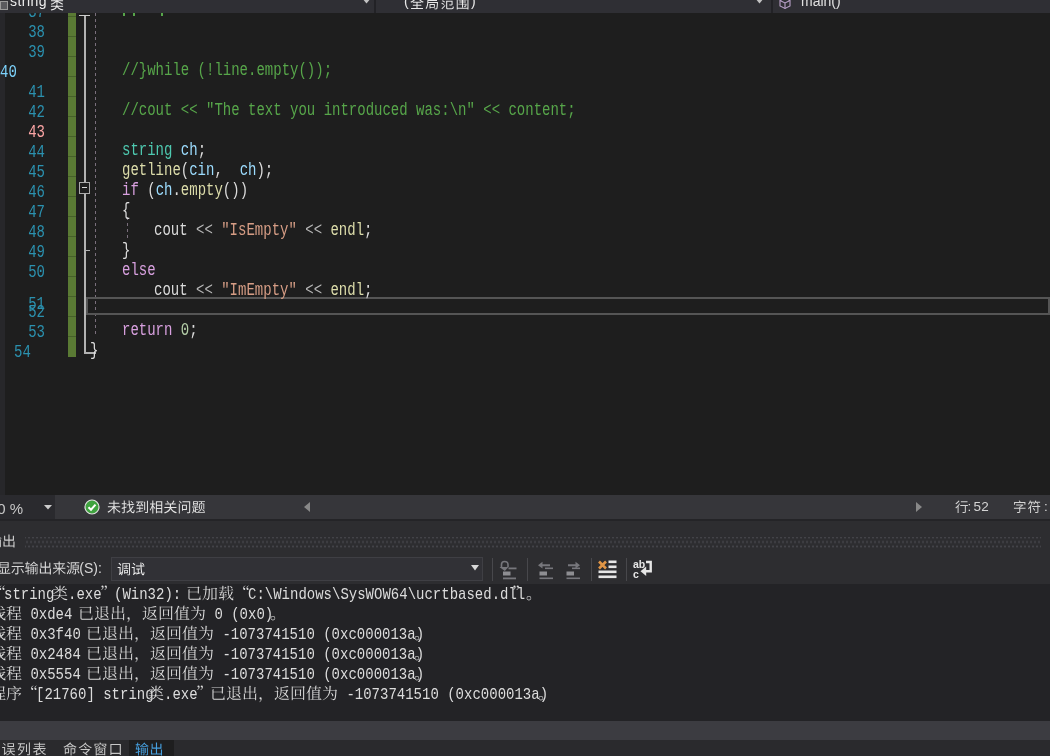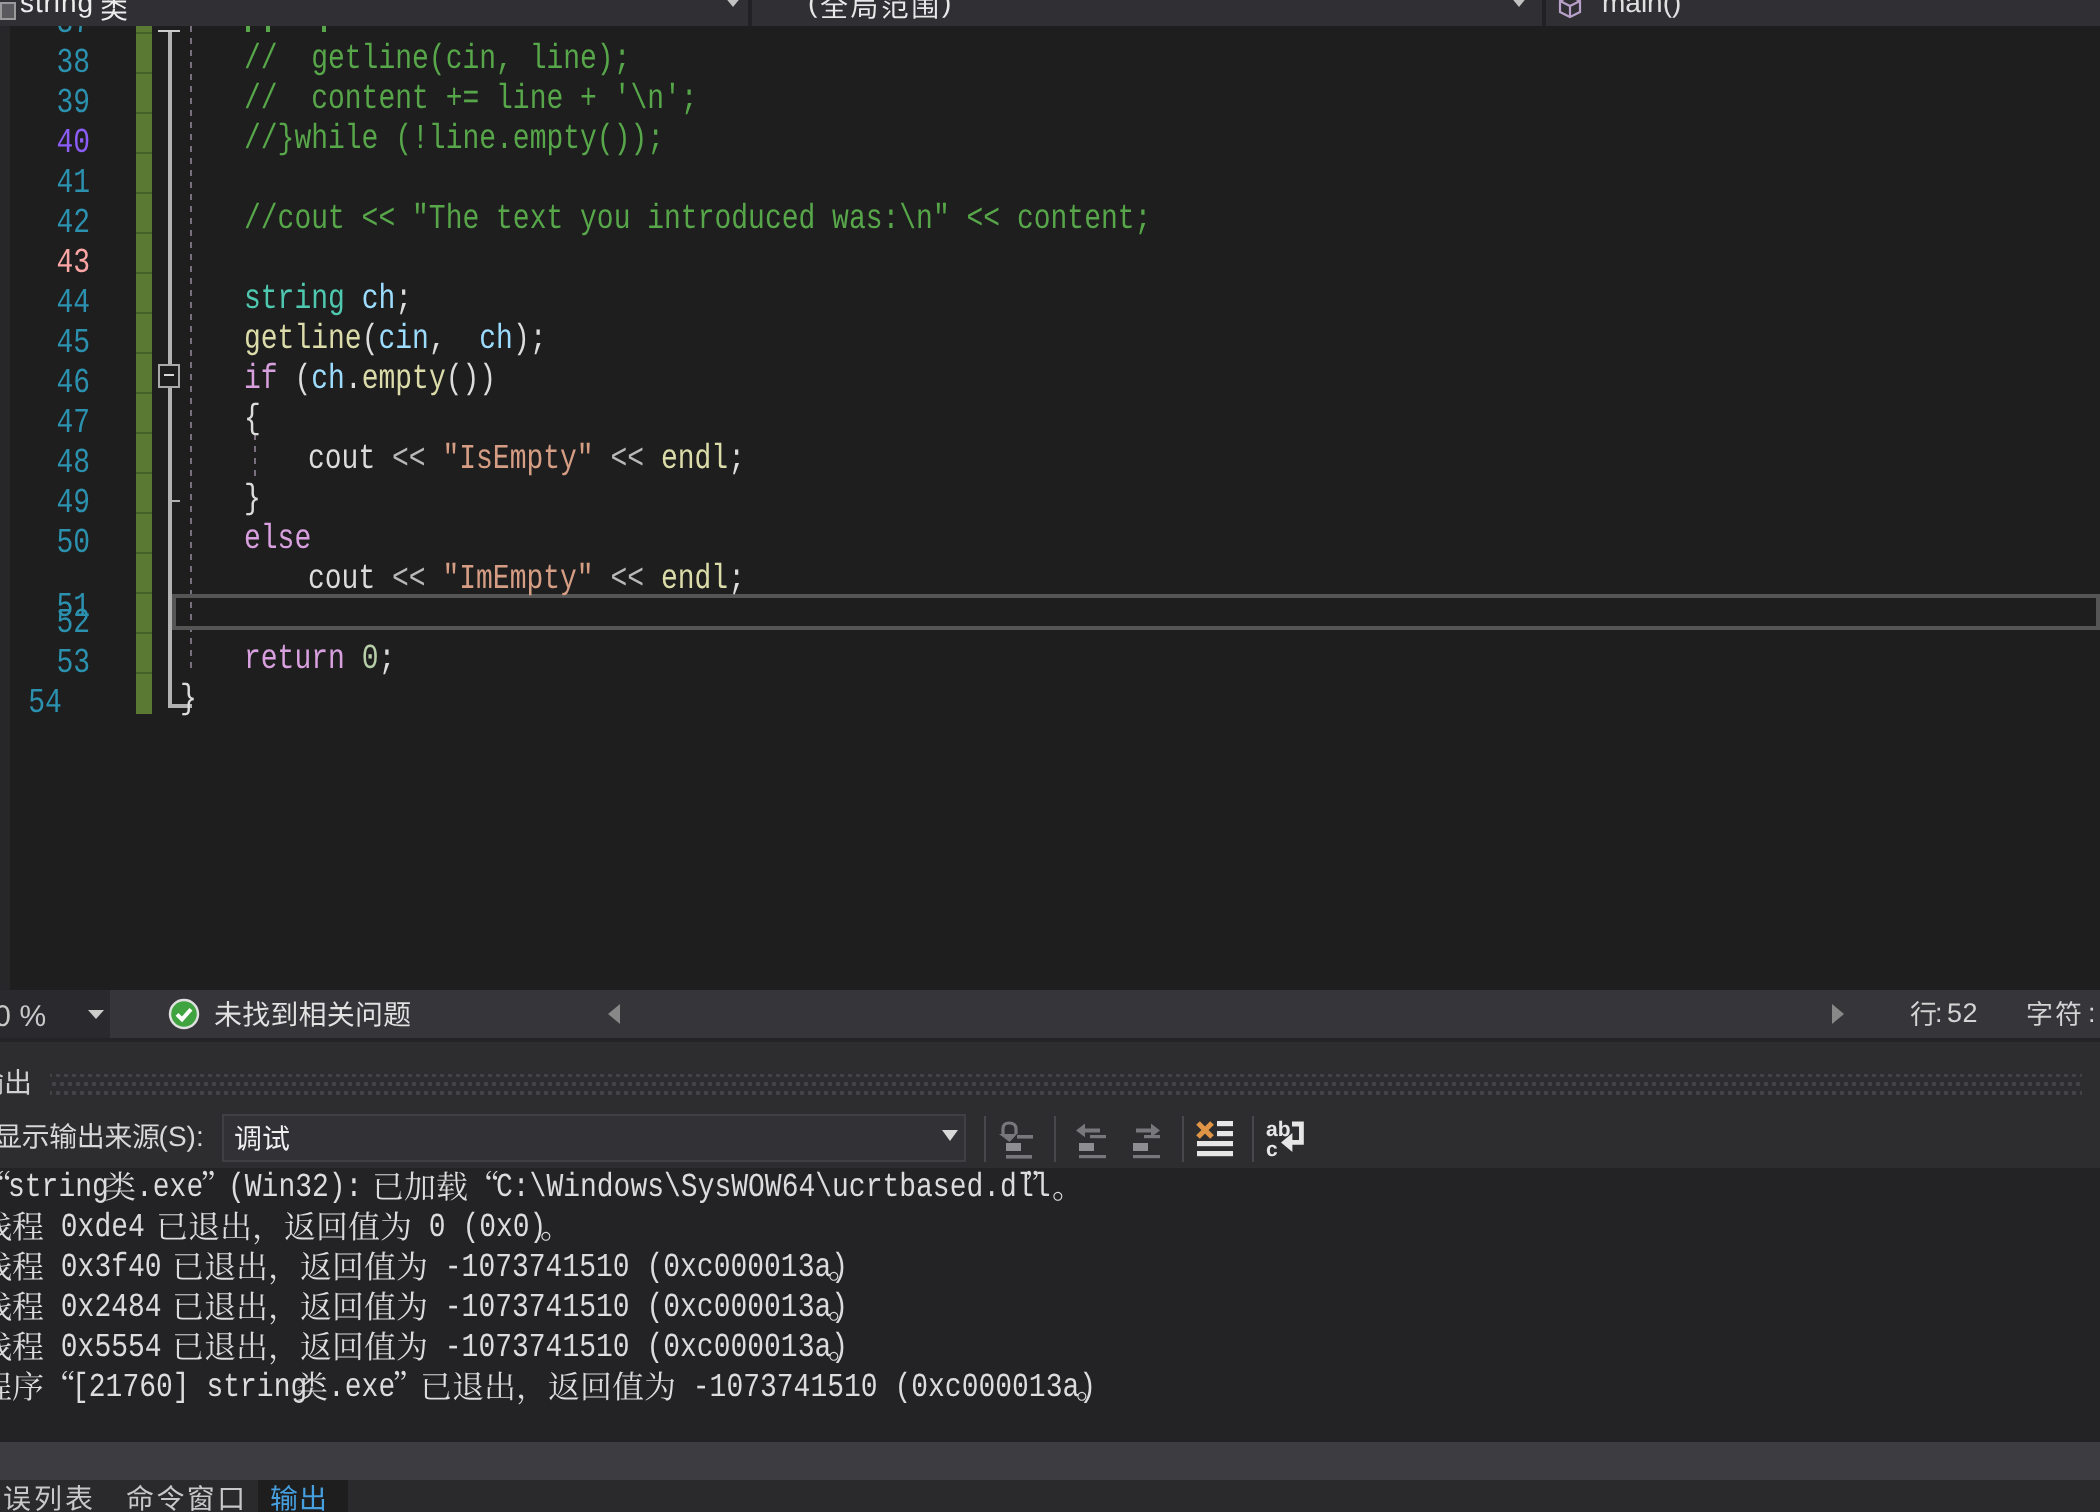--- a/index.html
+++ b/index.html
@@ -58,21 +58,21 @@
 <div class="abs" style="left:68px;top:203px;width:8px;height:1px;background:#46602a"></div>
 <div class="abs" style="left:68px;top:223px;width:8px;height:1px;background:#46602a"></div>
 <div class="abs" style="left:68px;top:243px;width:8px;height:1px;background:#46602a"></div>
 <div class="abs" style="left:68px;top:263px;width:8px;height:1px;background:#46602a"></div>
 <div class="abs" style="left:68px;top:283px;width:8px;height:1px;background:#46602a"></div>
 <div class="abs" style="left:68px;top:303px;width:8px;height:1px;background:#46602a"></div>
 <div class="abs" style="left:68px;top:323px;width:8px;height:1px;background:#46602a"></div>
 <div class="mono abs" style="left:0px;top:-10.5px;width:45px;text-align:right;color:#2b91af"><span class="sy" style="transform-origin:100% 13.54px">37</span></div>
 <div class="mono abs" style="left:0px;top:9.5px;width:45px;text-align:right;color:#2b91af"><span class="sy" style="transform-origin:100% 13.54px">38</span></div>
 <div class="mono abs" style="left:0px;top:29.5px;width:45px;text-align:right;color:#2b91af"><span class="sy" style="transform-origin:100% 13.54px">39</span></div>
-<div class="mono abs" style="left:0px;top:49.5px;width:45px;text-align:right;color:#8b5cf6"><span class="sy" style="transform-origin:100% 13.54px">40</span></div>
+<div class="mono abs" style="left:0px;top:49.5px;width:45px;text-align:left;color:#7dd3fc"><span class="sy" style="transform-origin:100% 13.54px">40</span></div>
 <div class="mono abs" style="left:0px;top:69.5px;width:45px;text-align:right;color:#2b91af"><span class="sy" style="transform-origin:100% 13.54px">41</span></div>
 <div class="mono abs" style="left:0px;top:89.5px;width:45px;text-align:right;color:#2b91af"><span class="sy" style="transform-origin:100% 13.54px">42</span></div>
 <div class="mono abs" style="left:0px;top:109.5px;width:45px;text-align:right;color:#fca5a5"><span class="sy" style="transform-origin:100% 13.54px">43</span></div>
 <div class="mono abs" style="left:0px;top:129.5px;width:45px;text-align:right;color:#2b91af"><span class="sy" style="transform-origin:100% 13.54px">44</span></div>
 <div class="mono abs" style="left:0px;top:149.5px;width:45px;text-align:right;color:#2b91af"><span class="sy" style="transform-origin:100% 13.54px">45</span></div>
 <div class="mono abs" style="left:0px;top:169.5px;width:45px;text-align:right;color:#2b91af"><span class="sy" style="transform-origin:100% 13.54px">46</span></div>
 <div class="mono abs" style="left:0px;top:189.5px;width:45px;text-align:right;color:#2b91af"><span class="sy" style="transform-origin:100% 13.54px">47</span></div>
 <div class="mono abs" style="left:0px;top:209.5px;width:45px;text-align:right;color:#2b91af"><span class="sy" style="transform-origin:100% 13.54px">48</span></div>
 <div class="mono abs" style="left:0px;top:229.5px;width:45px;text-align:right;color:#2b91af"><span class="sy" style="transform-origin:100% 13.54px">49</span></div>
 <div class="mono abs" style="left:0px;top:249.5px;width:45px;text-align:right;color:#2b91af"><span class="sy" style="transform-origin:100% 13.54px">50</span></div>
@@ -85,22 +85,20 @@
 <div class="abs" style="left:84px;top:236.5px;width:6px;height:1.5px;background:#b2b2b2"></div>
 <div class="abs" style="left:84px;top:339px;width:12px;height:1.5px;background:#b2b2b2"></div>
 <div class="abs" style="left:78.5px;top:169px;width:11.5px;height:11.5px;background:#1e1e1e;border:1px solid #aaaaaa"></div>
 <div class="abs" style="left:81.5px;top:174.3px;width:5.5px;height:1.2px;background:#d8d8d8"></div>
 <div class="abs" style="left:94.5px;top:0px;width:1.2px;height:324px;background:repeating-linear-gradient(180deg,#7a6f7c 0 3px,transparent 3px 6px)"></div>
 <div class="abs" style="left:126.5px;top:204px;width:1.2px;height:21px;background:repeating-linear-gradient(180deg,#7a6f7c 0 3px,transparent 3px 6px)"></div>
 <div class="abs" style="left:123px;top:0px;width:2px;height:2.5px;background:#57a64a"></div>
 <div class="abs" style="left:133px;top:0px;width:2px;height:2.5px;background:#57a64a"></div>
 <div class="abs" style="left:161px;top:0px;width:2px;height:2.5px;background:#57a64a"></div>
 <div class="abs" style="left:86px;top:284px;width:964px;height:18px;border:2px solid #555555"></div>
-<div class="mono abs" style="left:122px;top:8.0px"><span class="sy"><span style="color:#57a64a">//  getline(cin, line);</span></span></div>
-<div class="mono abs" style="left:122px;top:28.0px"><span class="sy"><span style="color:#57a64a">//  content += line + '\n';</span></span></div>
 <div class="mono abs" style="left:122px;top:48.0px"><span class="sy"><span style="color:#57a64a">//}while (!line.empty());</span></span></div>
 <div class="mono abs" style="left:122px;top:88.0px"><span class="sy"><span style="color:#57a64a">//cout &lt;&lt; "The text you introduced was:\n" &lt;&lt; content;</span></span></div>
 <div class="mono abs" style="left:122px;top:128.0px"><span class="sy"><span style="color:#4ec9b0">string</span><span style="color:#dcdcdc"> </span><span style="color:#9cdcfe">ch</span><span style="color:#dcdcdc">;</span></span></div>
 <div class="mono abs" style="left:122px;top:148.0px"><span class="sy"><span style="color:#dcdcaa">getline</span><span style="color:#dcdcdc">(</span><span style="color:#9cdcfe">cin</span><span style="color:#dcdcdc">,  </span><span style="color:#9cdcfe">ch</span><span style="color:#dcdcdc">);</span></span></div>
 <div class="mono abs" style="left:122px;top:168.0px"><span class="sy"><span style="color:#d8a0df">if</span><span style="color:#dcdcdc"> (</span><span style="color:#9cdcfe">ch</span><span style="color:#dcdcdc">.</span><span style="color:#dcdcaa">empty</span><span style="color:#dcdcdc">())</span></span></div>
 <div class="mono abs" style="left:122px;top:188.0px"><span class="sy"><span style="color:#dcdcdc">{</span></span></div>
 <div class="mono abs" style="left:154px;top:208.0px"><span class="sy"><span style="color:#dcdcdc">cout</span><span style="color:#b8b8b8"> &lt;&lt; </span><span style="color:#d69d85">"IsEmpty"</span><span style="color:#b8b8b8"> &lt;&lt; </span><span style="color:#dcdcaa">endl</span><span style="color:#dcdcdc">;</span></span></div>
 <div class="mono abs" style="left:122px;top:228.0px"><span class="sy"><span style="color:#dcdcdc">}</span></span></div>
 <div class="mono abs" style="left:122px;top:248.0px"><span class="sy"><span style="color:#d8a0df">else</span></span></div>
 <div class="mono abs" style="left:154px;top:268.0px"><span class="sy"><span style="color:#dcdcdc">cout</span><span style="color:#b8b8b8"> &lt;&lt; </span><span style="color:#d69d85">"ImEmpty"</span><span style="color:#b8b8b8"> &lt;&lt; </span><span style="color:#dcdcaa">endl</span><span style="color:#dcdcdc">;</span></span></div>

